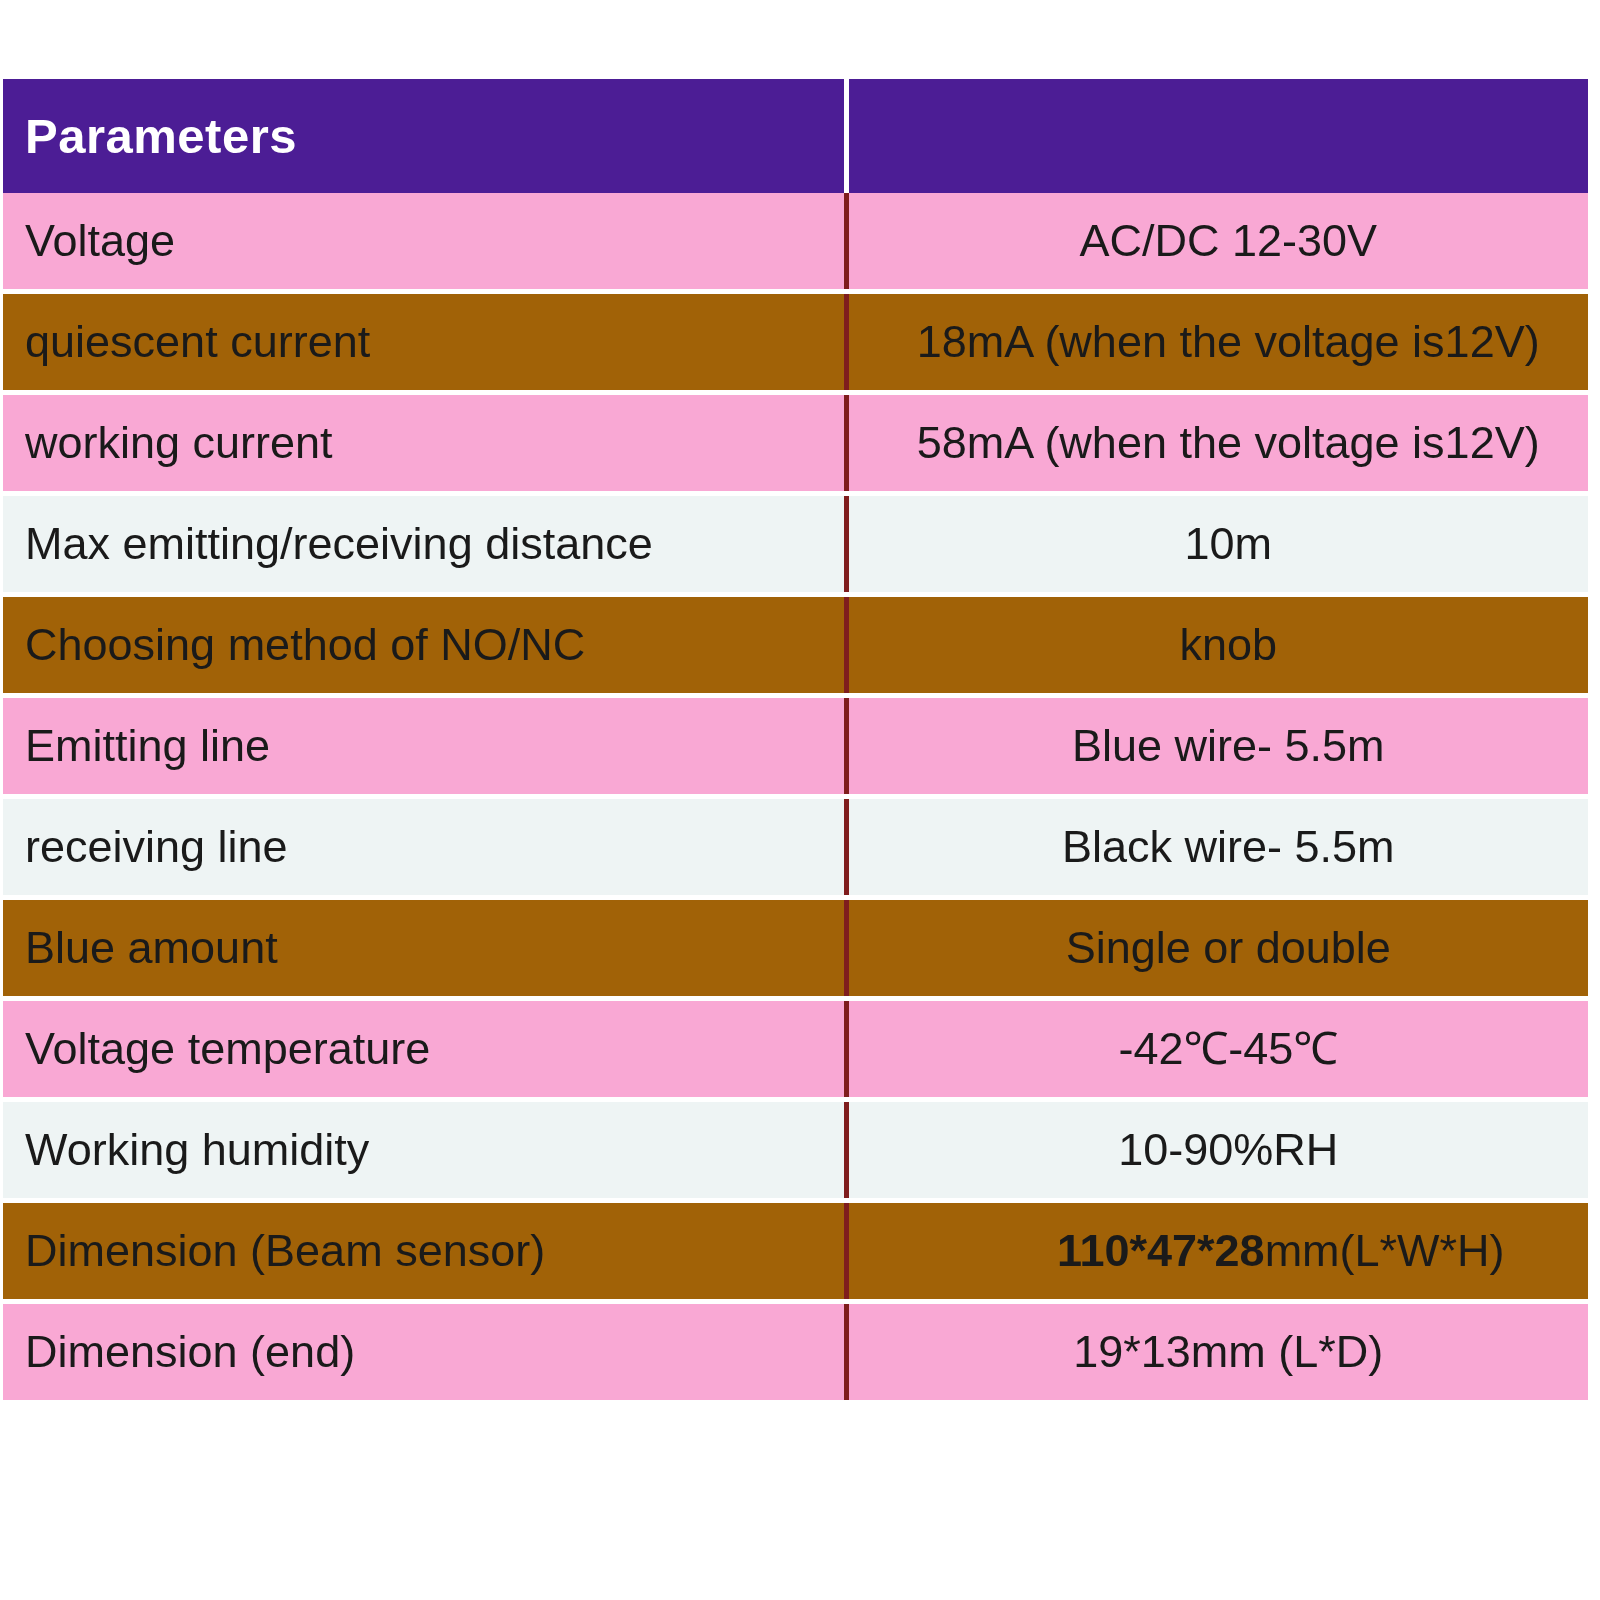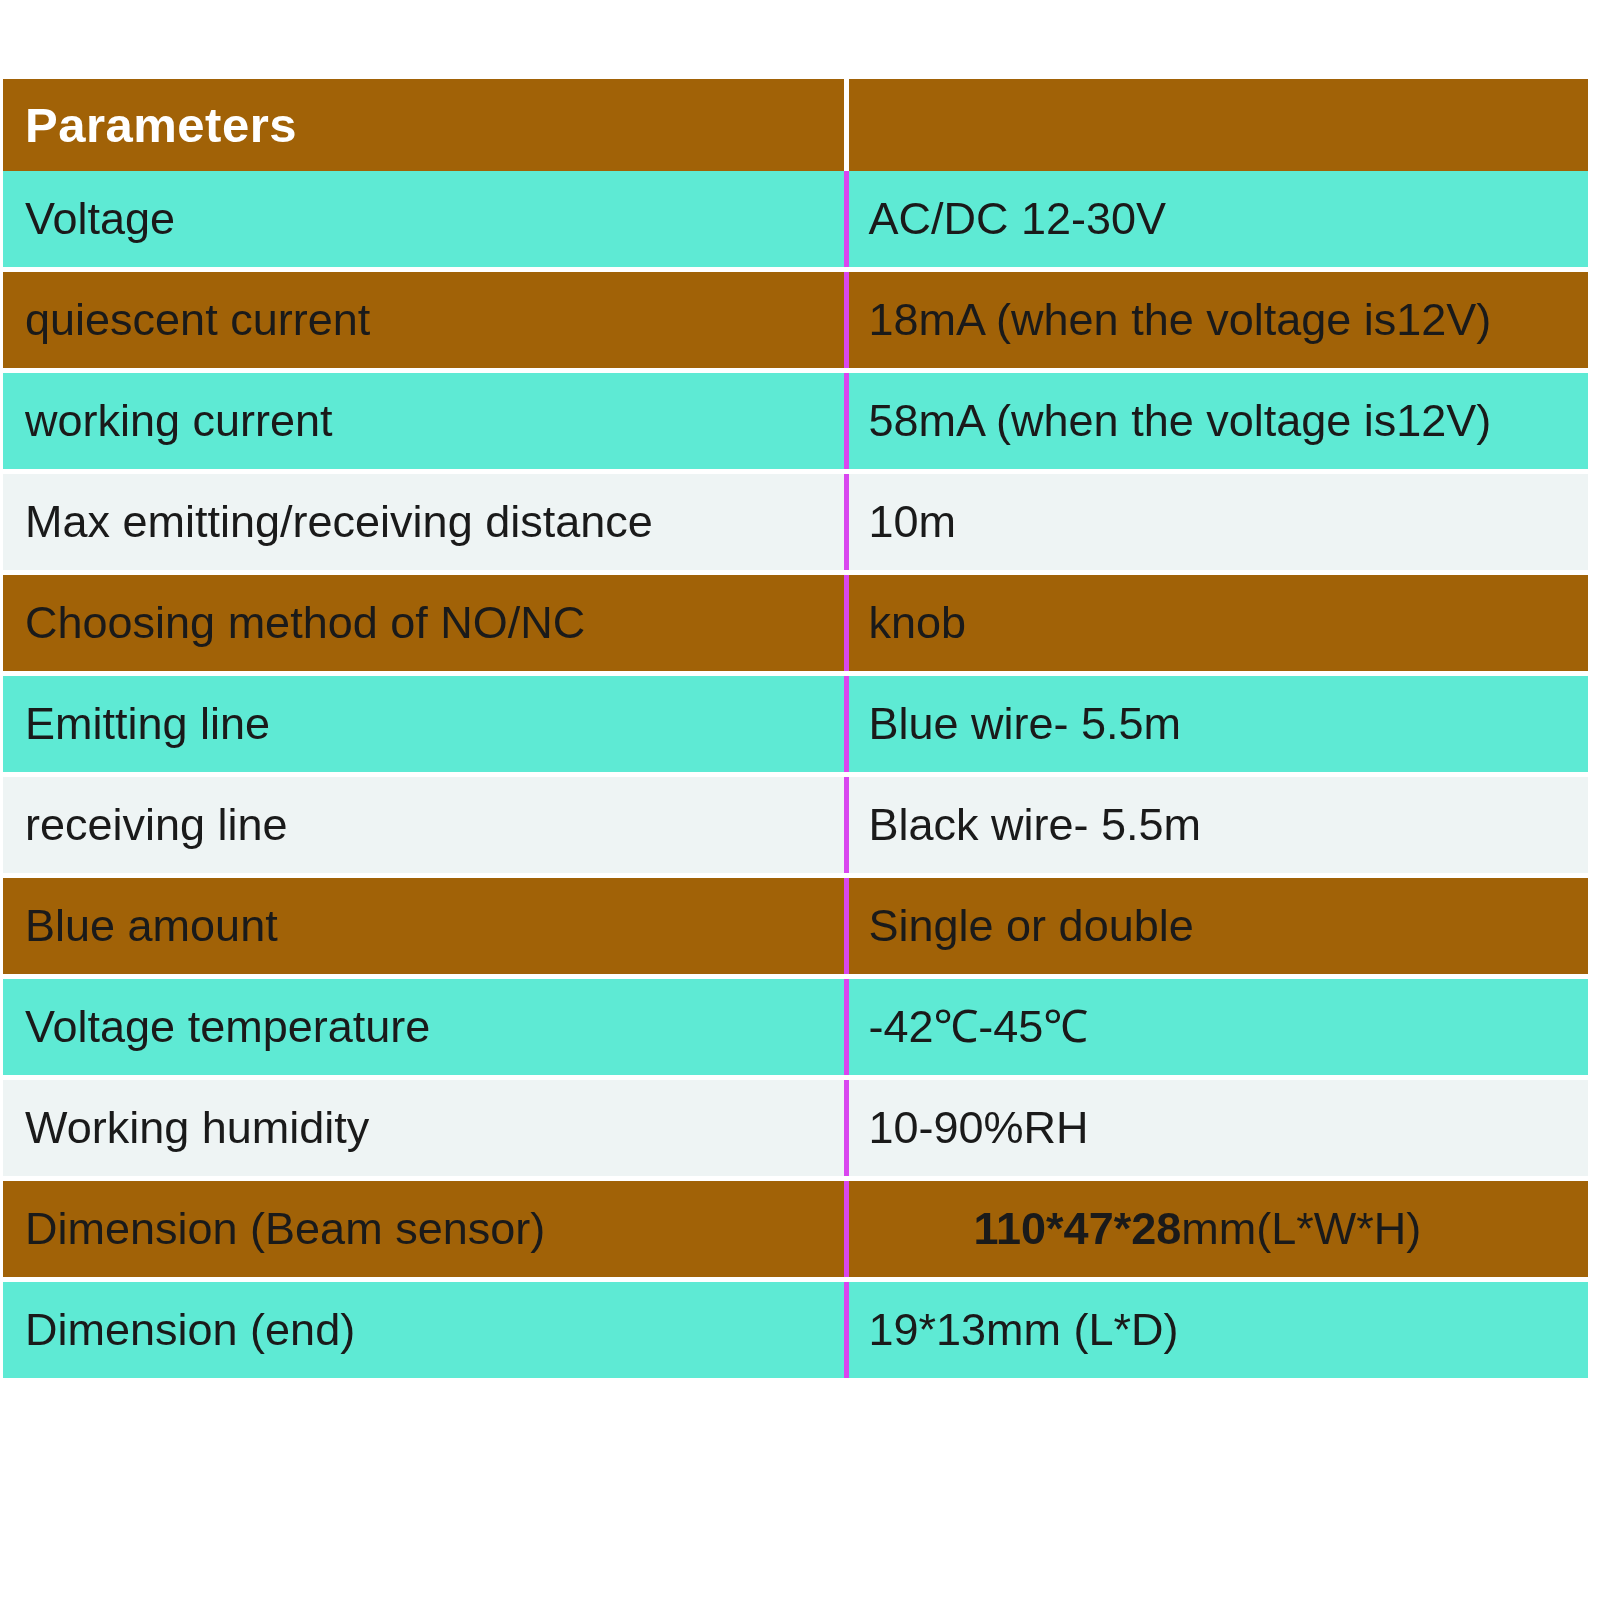--- a/index.html
+++ b/index.html
@@ -27,22 +27,22 @@
     left: 3px;
     top: 79px;
     width: 1585px;
     border-collapse: collapse;
     table-layout: fixed;
   }
   .spec-table col.c-param { width: 843px; }
   .spec-table col.c-value { width: 742px; }
 
   .spec-table tr.header-row td {
-    background: #a16207;
-    height: 92px;
+    background: #4c1d95;
+    height: 114px;
     vertical-align: middle;
     padding: 0 0 0 22px;
     border: none;
   }
   .spec-table tr.header-row td.header-value {
     padding: 0;
     border-left: 5px solid #ffffff;
   }
   .header-title {
     font-size: 49px;
@@ -56,24 +56,25 @@
     height: 96px;
     vertical-align: middle;
     padding: 0 0 0 22px;
     font-size: 45px;
     line-height: 1.05;
     border-bottom: 5px solid #ffffff;
     white-space: nowrap;
   }
   .spec-table tr.data-row td.value-cell {
     padding-left: 20px;
-    border-left: 5px solid #d946ef;
+    border-left: 5px solid #7f1d1d;
+    text-align: center;
   }
   
-  .spec-table tr.tint-a td { background: #5eead4; }
+  .spec-table tr.tint-a td { background: #f9a8d4; }
   .spec-table tr.tint-b td { background: #a16207; }
   .spec-table tr.tint-c td { background: #eef4f4; }
 
   .value-strong {
     font-weight: bold;
   }
   .dim-value {
     display: inline-block;
     padding-left: 105px;
   }

